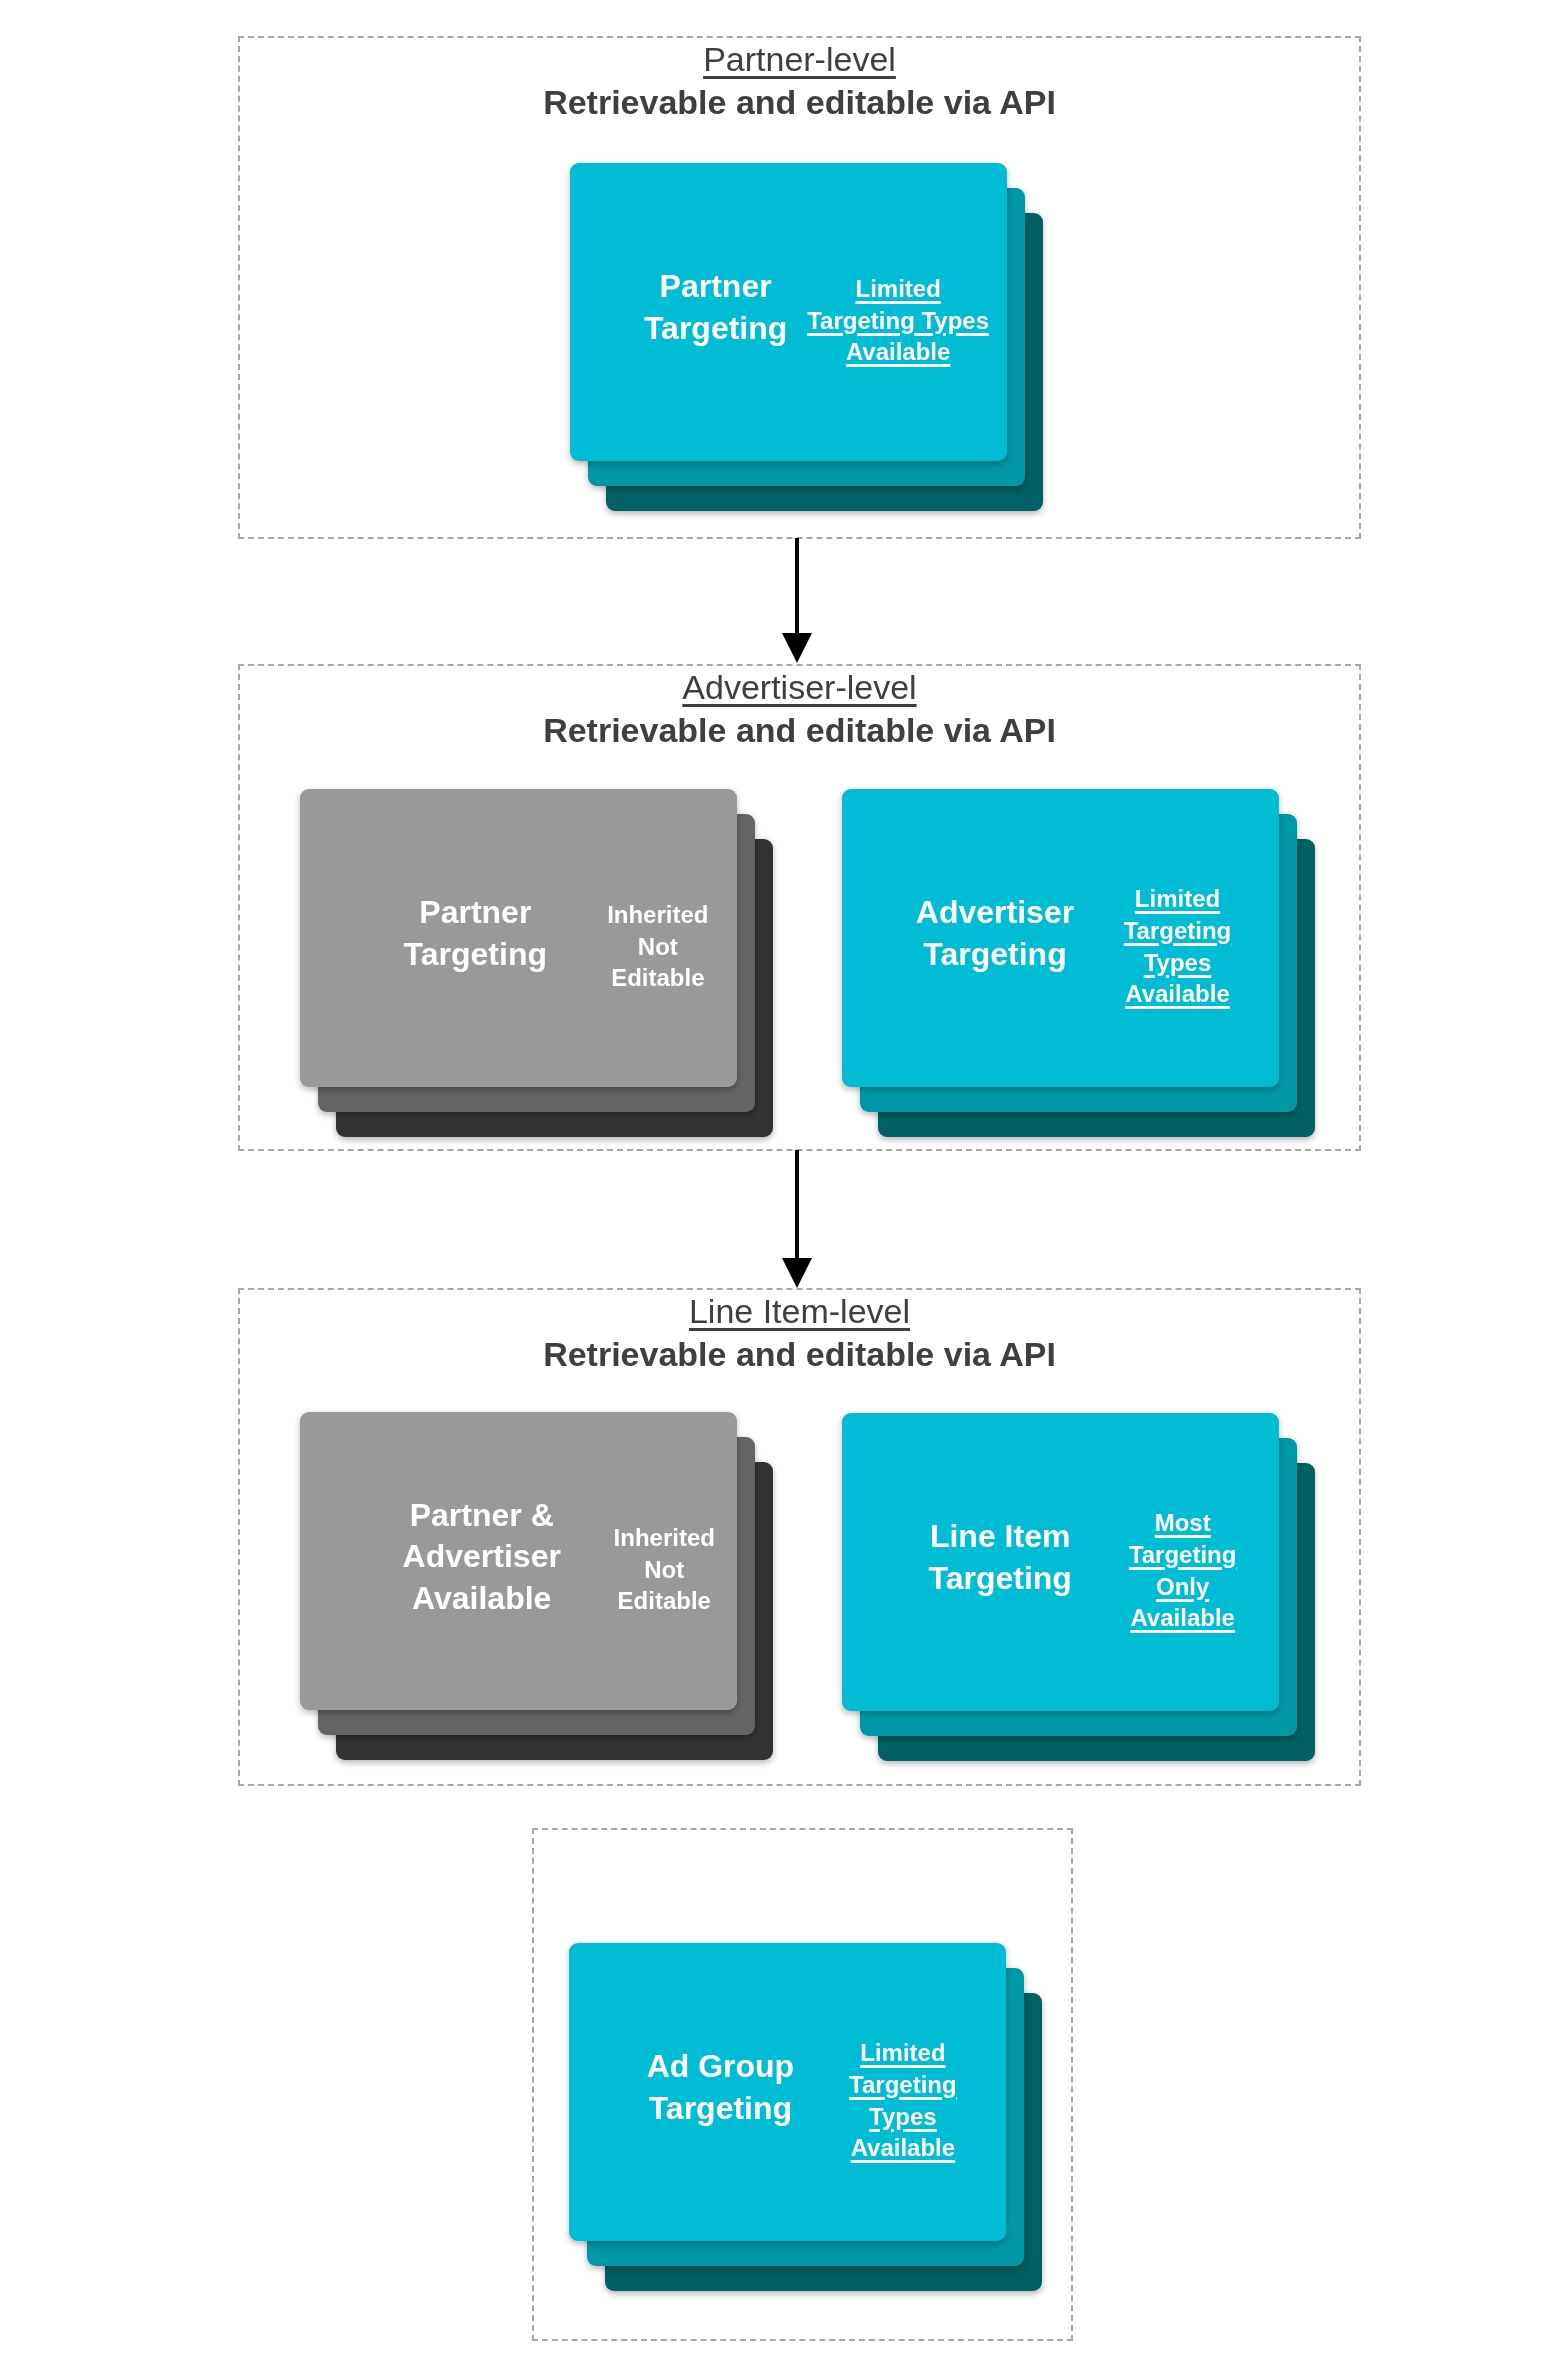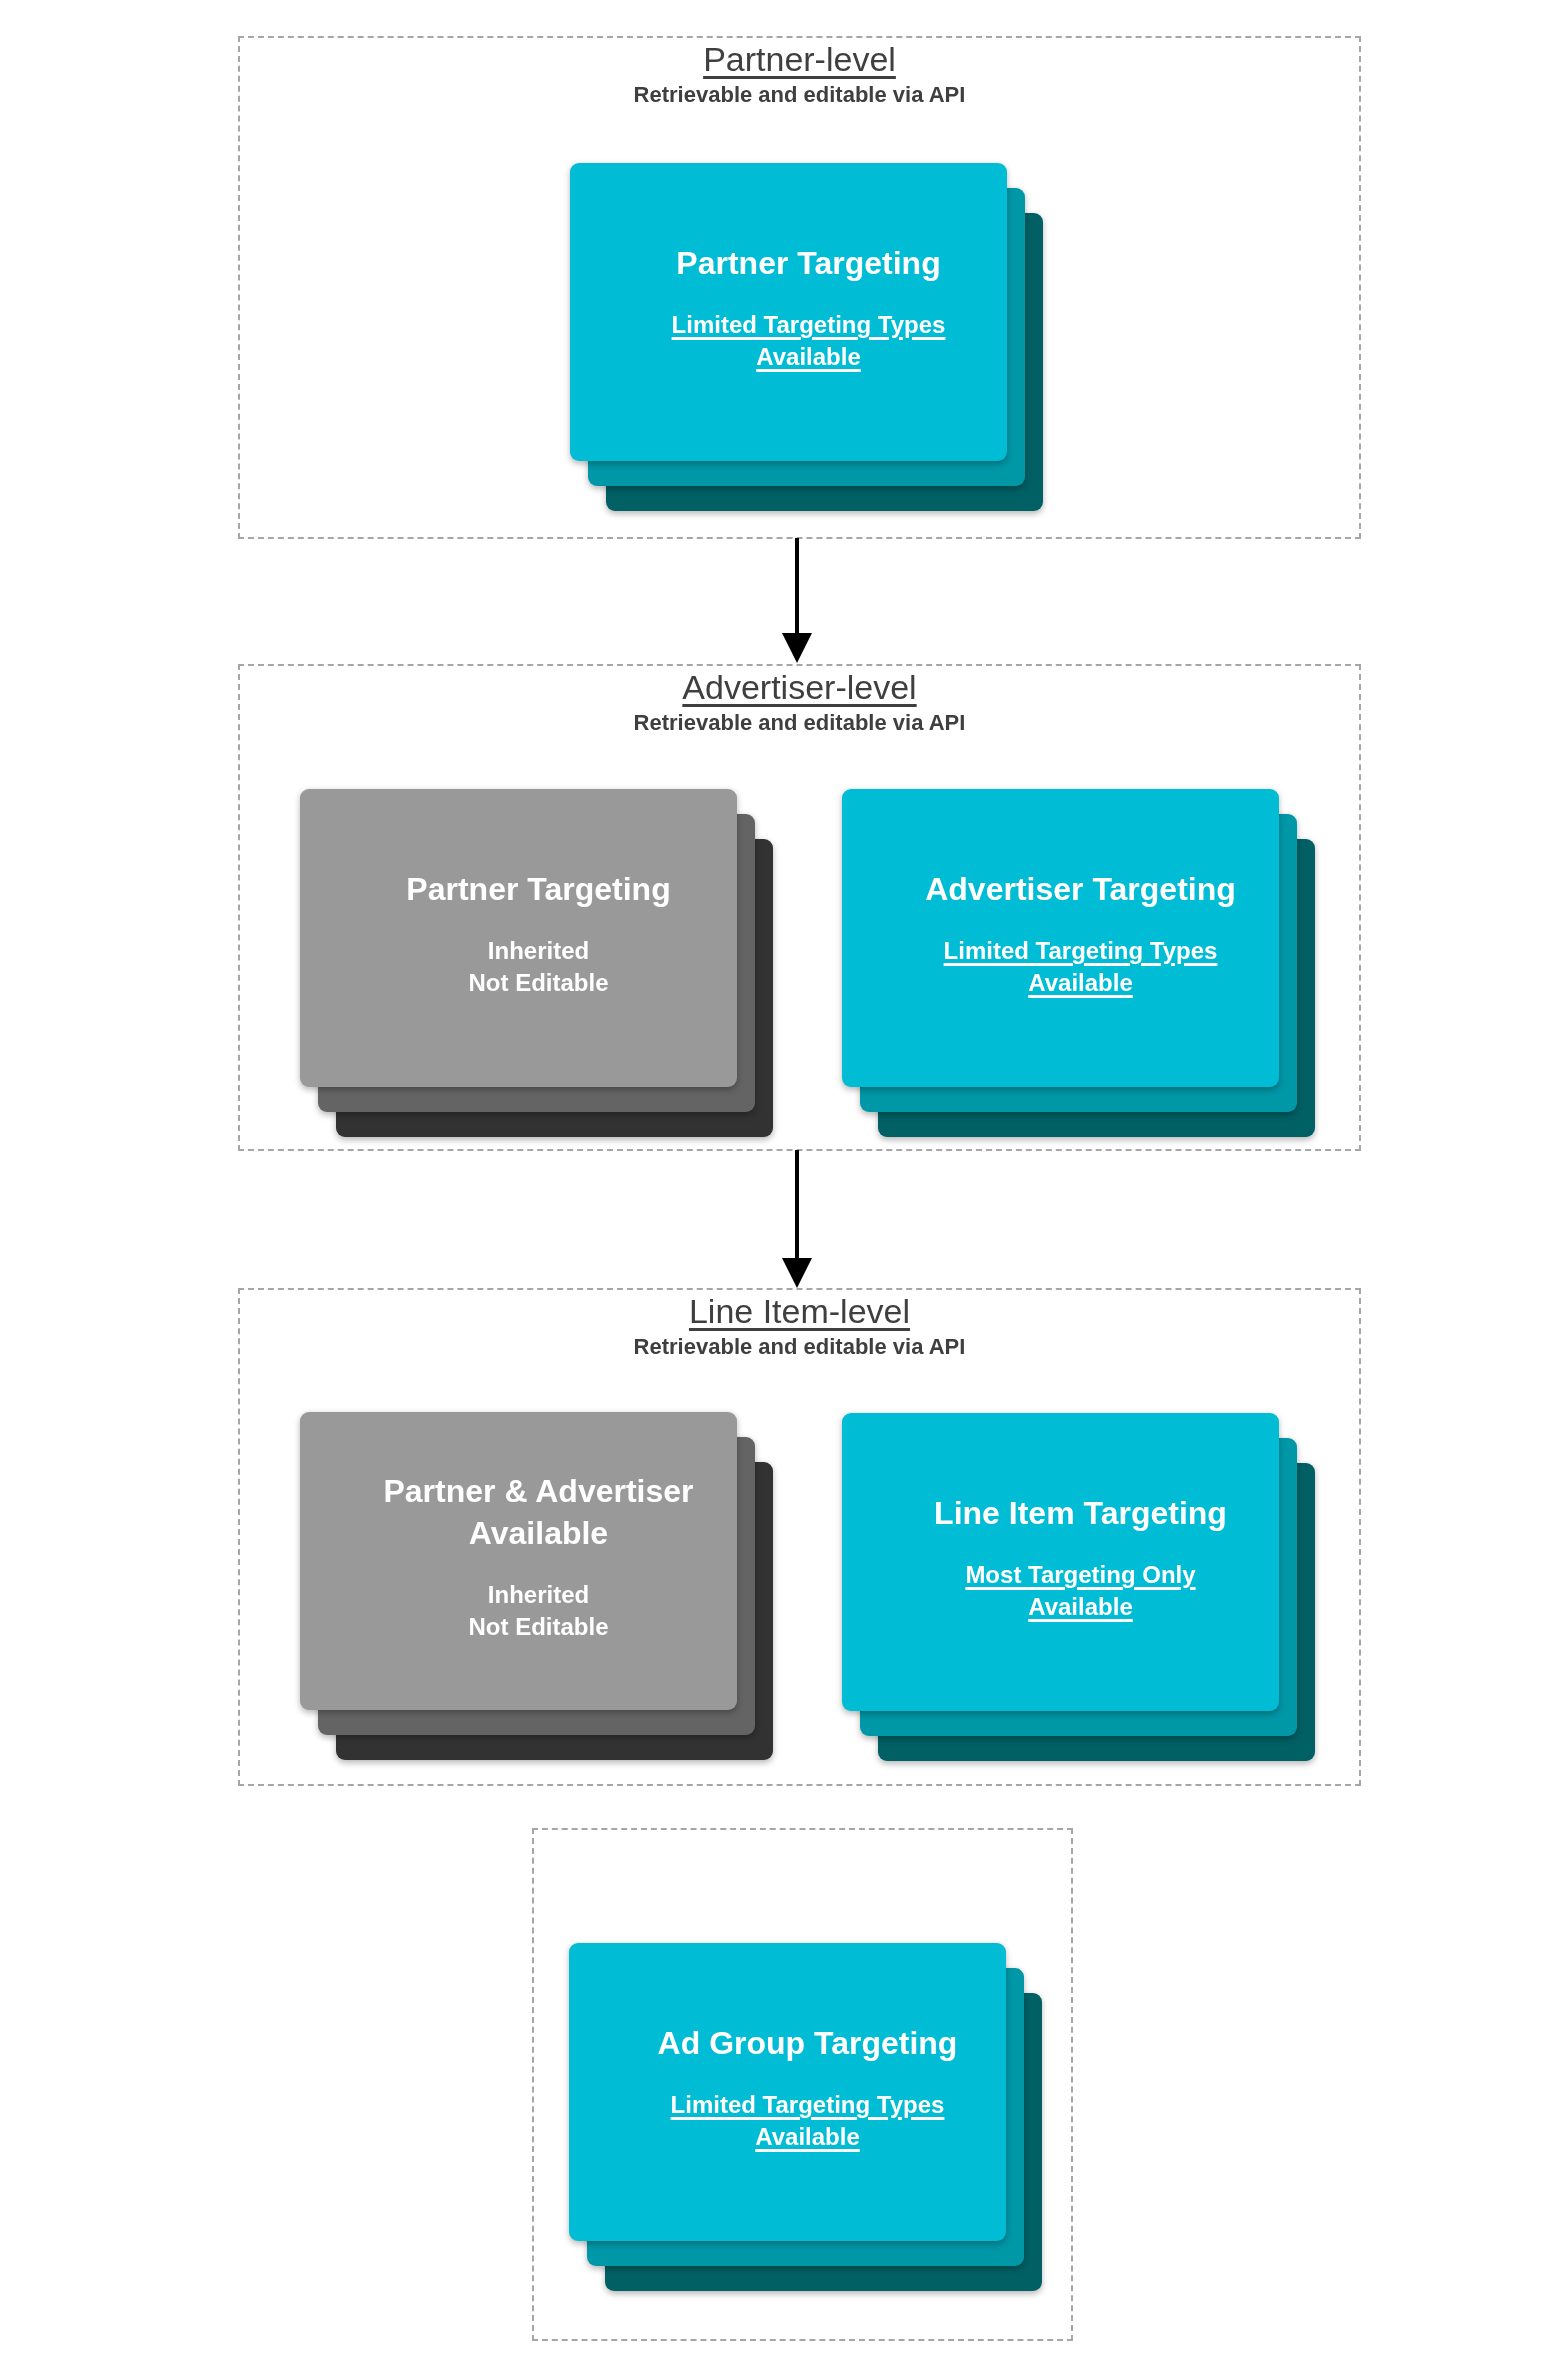--- a/index.html
+++ b/index.html
@@ -17,21 +17,21 @@
     position:absolute; box-sizing:border-box;
     border:2.7px dashed var(--border); background:transparent;
   }
   .sec-title{
     text-align:center;
     font-size:34px; font-weight:400; color:var(--heading);
     text-decoration:underline; text-decoration-thickness:2.7px; text-underline-offset:4.5px;
     line-height:1.25;
   }
   .sec-subtitle{
-    text-align:center; font-size:22px; font-weight:700; color:var(--heading);
+    text-align:center; font-size:34px; font-weight:700; color:var(--heading);
     line-height:1.25;
   }
   .sec-subtitle.red{ color:var(--red); }
 
   .stack{ position:absolute; width:472px; height:348px; }
   .layer{
     position:absolute; width:437px; height:298px; border-radius:9px;
     box-shadow:0 2.7px 6.3px rgba(0,0,0,0.28);
   }
   .layer.back  { left:36px; top:50px; }
@@ -39,21 +39,21 @@
   .layer.front { left:0;    top:0;   }
   .teal .layer.back  { background:var(--teal-back); }
   .teal .layer.mid   { background:var(--teal-mid);  }
   .teal .layer.front { background:var(--teal-front);}
   .gray .layer.back  { background:var(--gray-back); }
   .gray .layer.mid   { background:var(--gray-mid);  }
   .gray .layer.front { background:var(--gray-front);}
 
   .card-content{
     position:relative; z-index:3; height:100%; box-sizing:border-box;
-    display:flex; flex-direction:column; justify-content:center; align-items:center;
+    display:flex; flex-direction:row; justify-content:center; align-items:center;
     padding:0 16px 8px 16px; text-align:center; color:var(--card-text);margin-left:40px;
   }
   .card-title{ font-size:32px; font-weight:700; line-height:1.3; }
   .card-subtitle{ margin-top:25px; font-size:24px; font-weight:700; line-height:1.33; }
   .card-subtitle.underlined{
     text-decoration:underline; text-decoration-thickness:2.7px; text-underline-offset:3.6px;
   }
 
   .arrow{ position:absolute; width:30px; display:flex; flex-direction:column; align-items:center; }
   .arrow .shaft{ width:4.5px; flex:1 1 auto; background:var(--arrow); }

